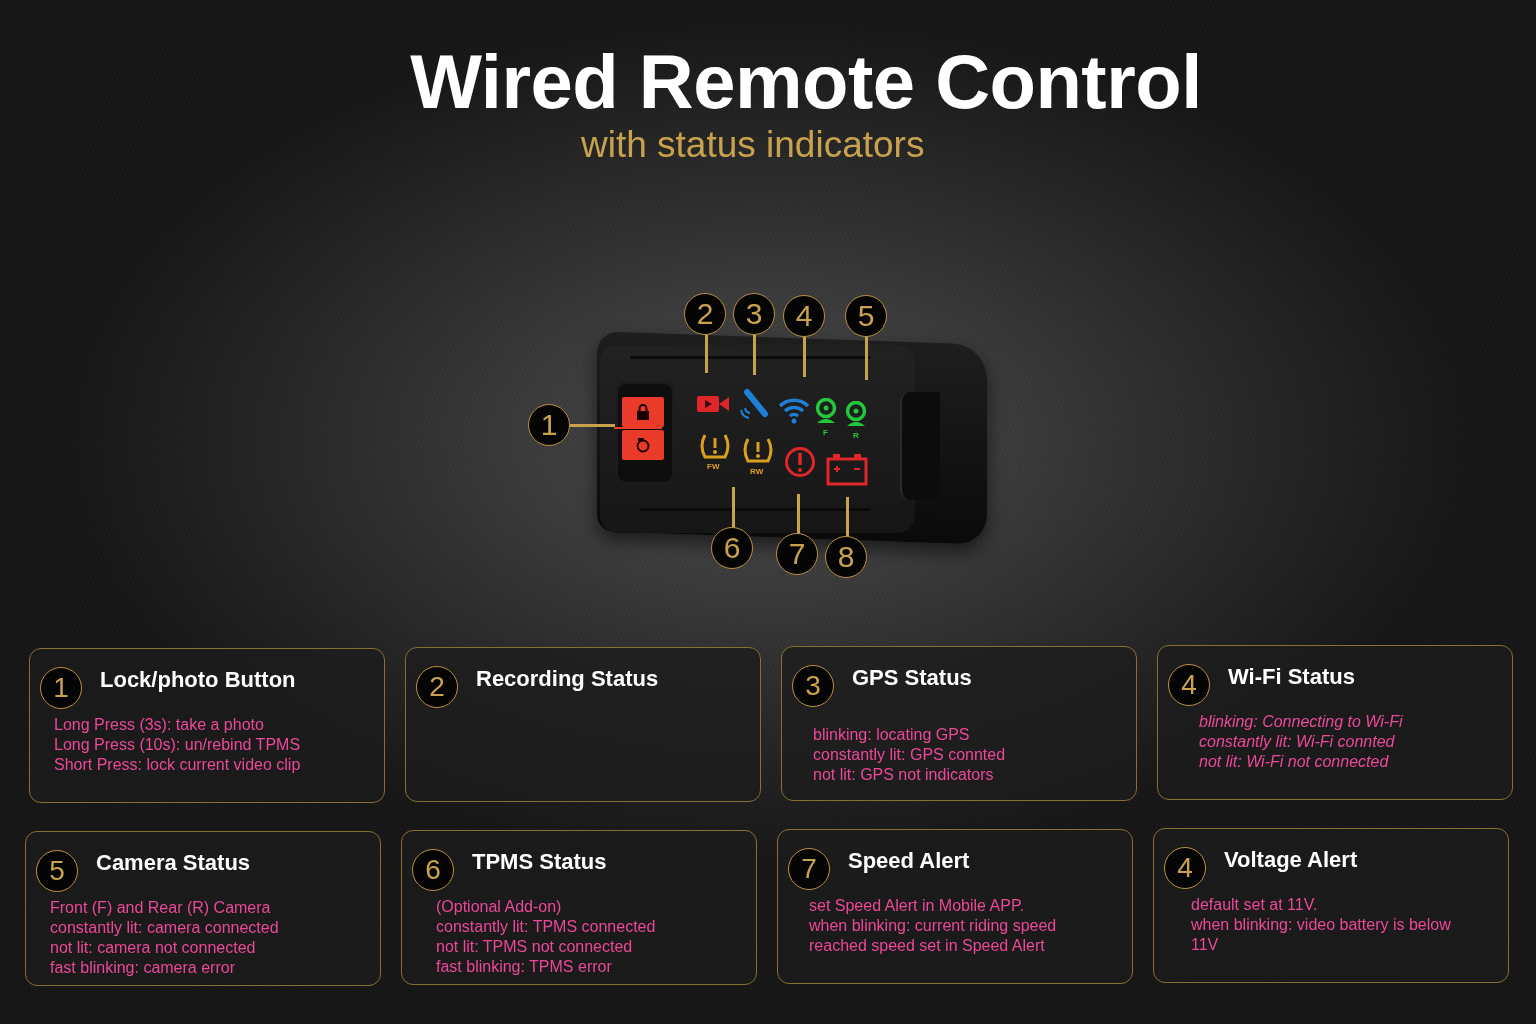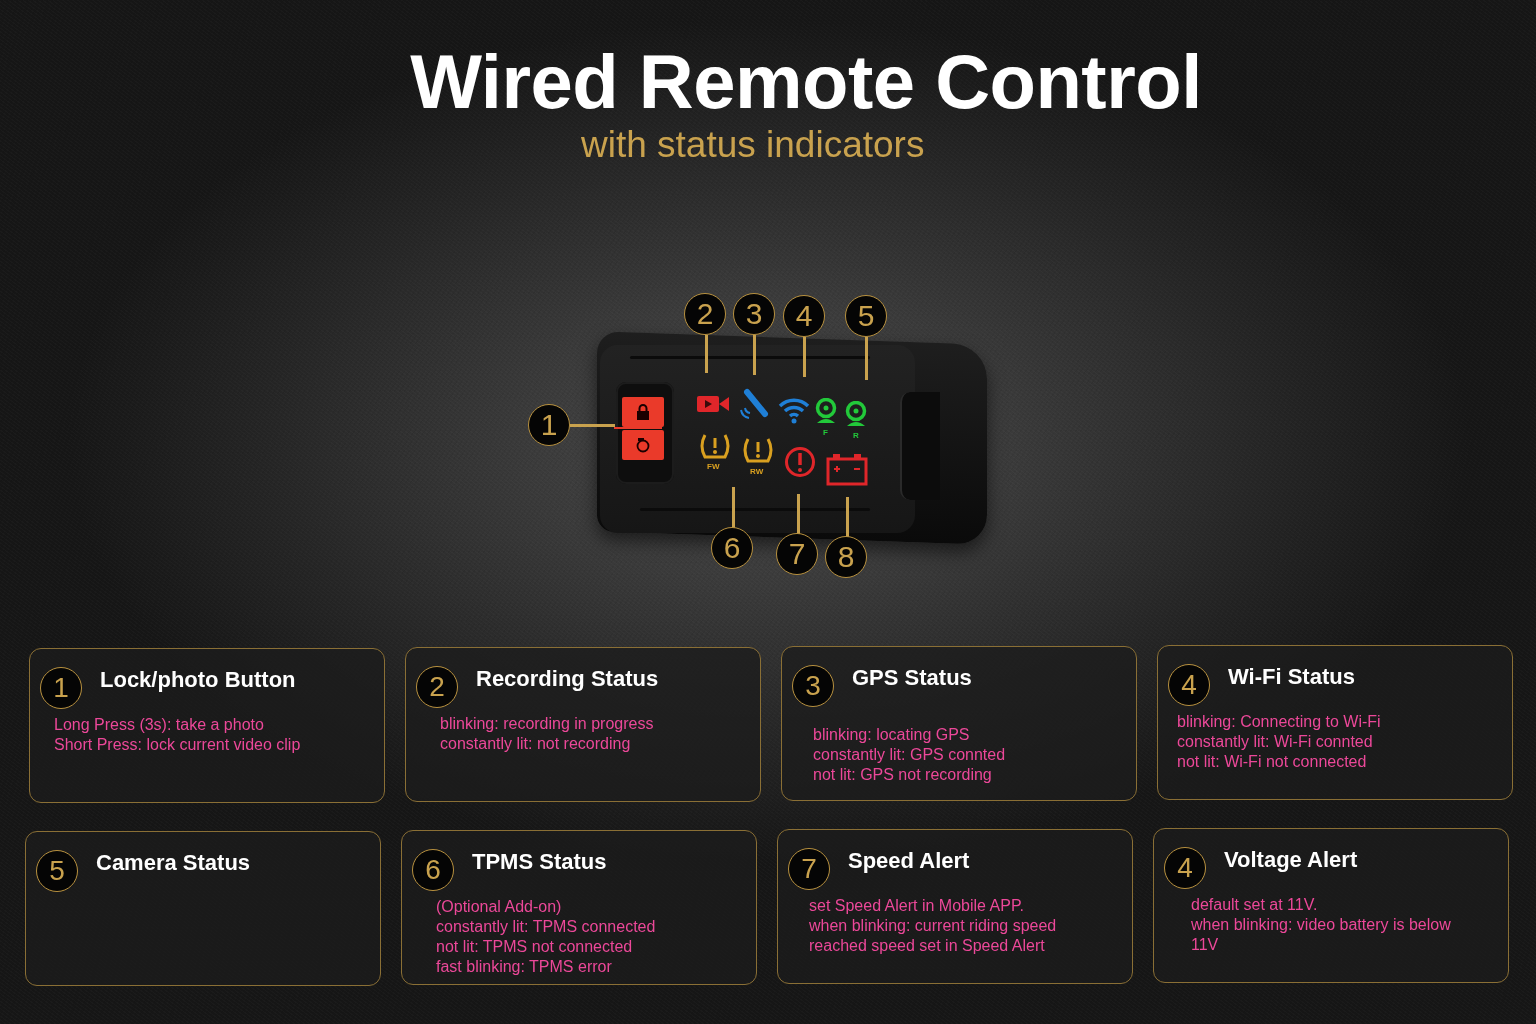--- a/index.html
+++ b/index.html
@@ -205,56 +205,59 @@
 <div class="callout" style="left:845px;top:295px;">5</div>
 <div class="callout" style="left:711px;top:527px;">6</div>
 <div class="callout" style="left:776px;top:533px;">7</div>
 <div class="callout" style="left:825px;top:536px;">8</div>
 
 <div class="card" style="left:29px;top:648px;">
   <div class="num">1</div>
   <div class="ctitle">Lock/photo Button</div>
   <div class="body">
     <div>Long Press (3s): take a photo</div>
+    <div>Long Press (10s): un/rebind TPMS</div>
     <div>Short Press: lock current video clip</div>
   </div>
 </div>
 
 <div class="card" style="left:405px;top:647px;">
   <div class="num">2</div>
   <div class="ctitle">Recording Status</div>
-  <div class="body" style="left:34px;">
-    <div>blinking: recording in progress</div>
-    <div>constantly lit: not recording</div>
-  </div>
 </div>
 
 <div class="card" style="left:781px;top:646px;">
   <div class="num">3</div>
   <div class="ctitle">GPS Status</div>
   <div class="body" style="left:31px;margin-top:12px;">
     <div>blinking: locating GPS</div>
     <div>constantly lit: GPS connted</div>
-    <div>not lit: GPS not recording</div>
+    <div>not lit: GPS not indicators</div>
   </div>
 </div>
 
 <div class="card" style="left:1157px;top:645px;">
   <div class="num">4</div>
   <div class="ctitle">Wi-Fi Status</div>
-  <div class="body" style="left:19px;">
+  <div class="body" style="left:41px;font-style:italic;">
     <div>blinking: Connecting to Wi-Fi</div>
     <div>constantly lit: Wi-Fi connted</div>
     <div>not lit: Wi-Fi not connected</div>
   </div>
 </div>
 
 <div class="card" style="left:25px;top:831px;">
   <div class="num">5</div>
   <div class="ctitle">Camera Status</div>
+  <div class="body">
+    <div>Front (F) and Rear (R) Camera</div>
+    <div>constantly lit: camera connected</div>
+    <div>not lit: camera not connected</div>
+    <div>fast blinking: camera error</div>
+  </div>
 </div>
 
 <div class="card" style="left:401px;top:830px;">
   <div class="num">6</div>
   <div class="ctitle">TPMS Status</div>
   <div class="body" style="left:34px;">
     <div>(Optional Add-on)</div>
     <div>constantly lit: TPMS connected</div>
     <div>not lit: TPMS not connected</div>
     <div>fast blinking: TPMS error</div>

